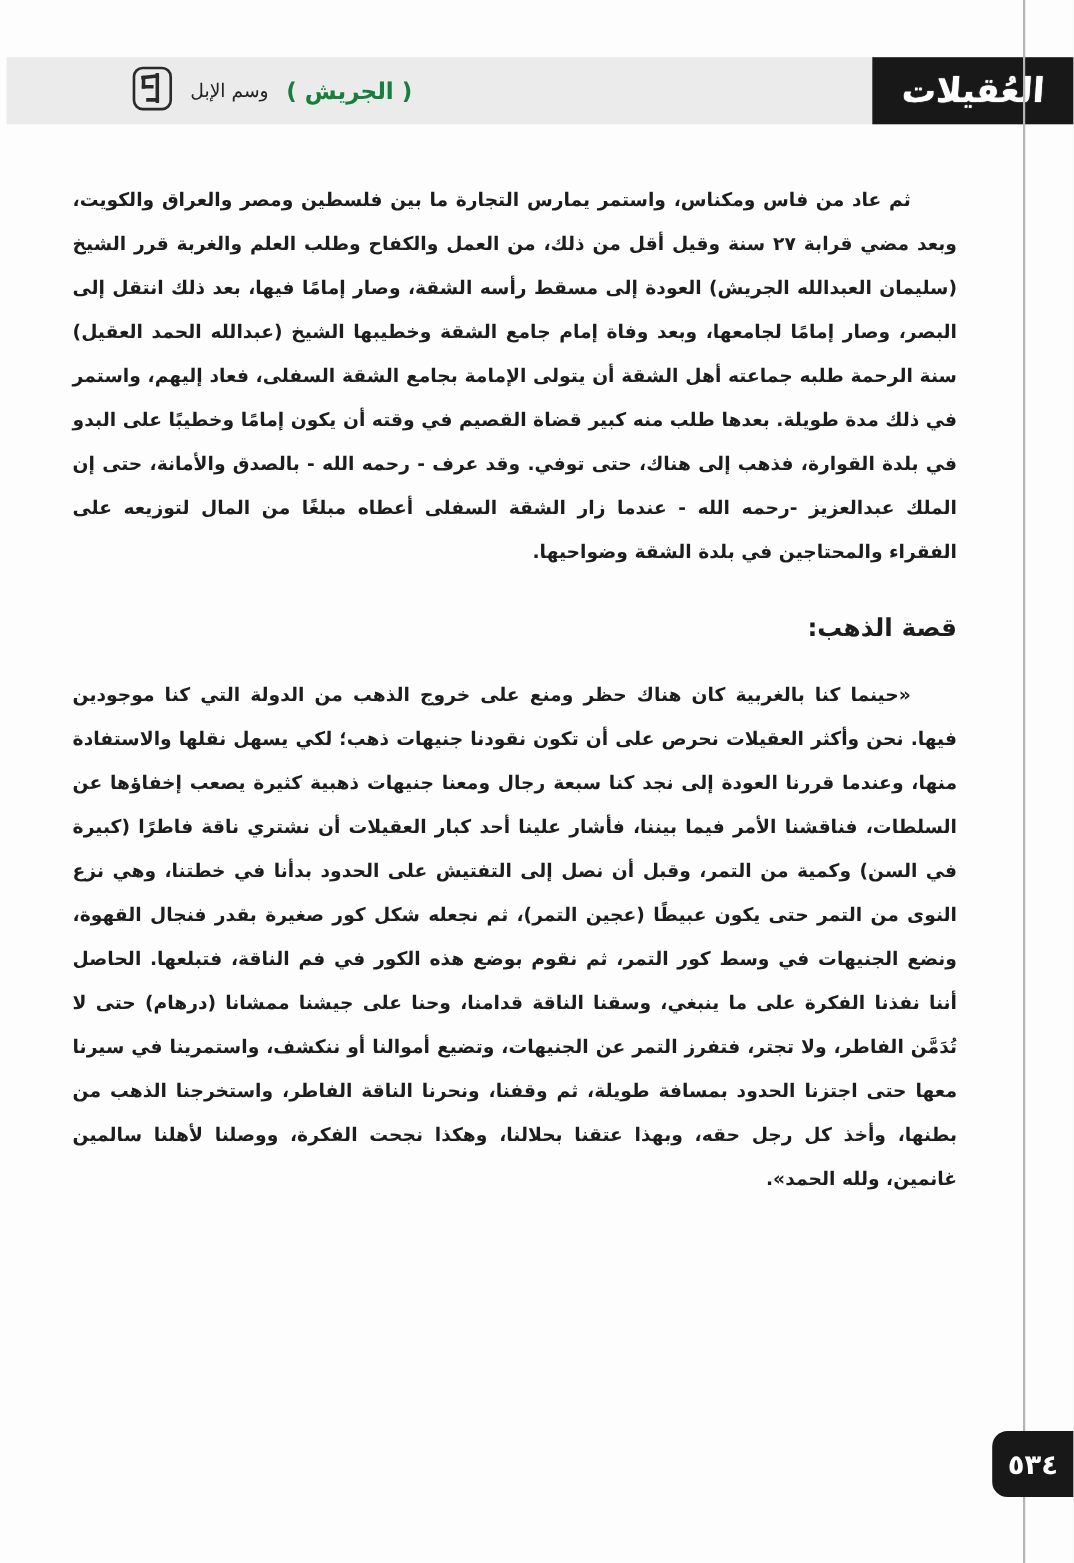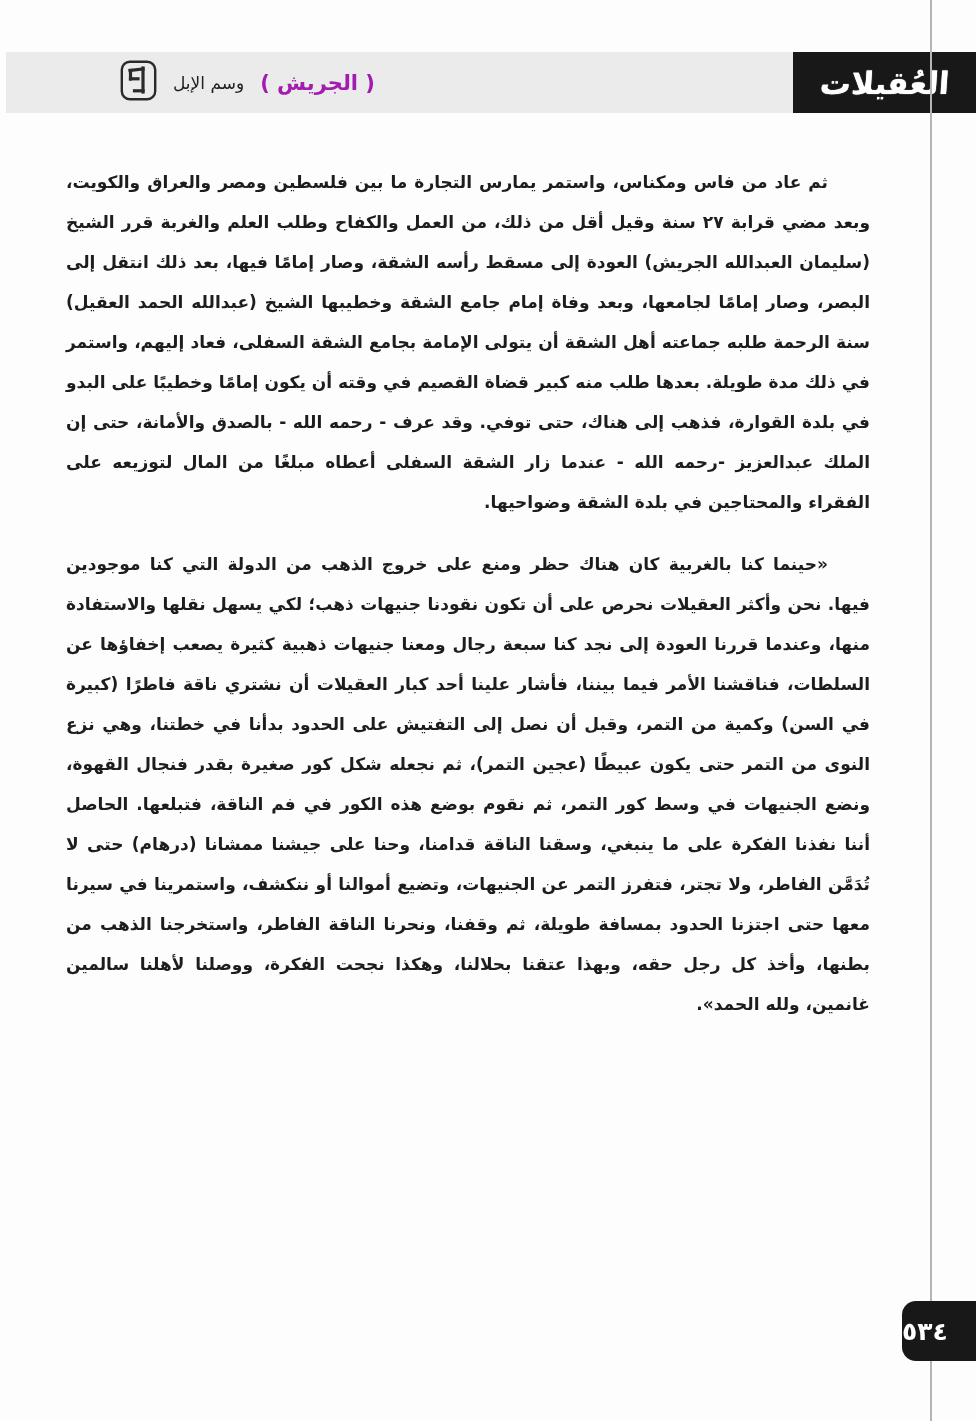--- a/index.html
+++ b/index.html
@@ -31,21 +31,21 @@
     display:flex;align-items:center;
     padding-left:114px;box-sizing:border-box;
     gap:16px;
     z-index:1;
   }
   .brand-icon{flex:0 0 auto;display:block;}
   .band-label{
     font-size:17px;color:#222;white-space:nowrap;direction:rtl;
   }
   .band-chapter{
-    font-size:21px;font-weight:bold;color:#a21caf;white-space:nowrap;direction:rtl;
+    font-size:21px;font-weight:bold;color:#15803d;white-space:nowrap;direction:rtl;
   }
   
   .title-box{
     position:absolute;left:793px;right:0;top:52px;height:61px;
     background:var(--box);
     display:flex;align-items:center;justify-content:center;
     z-index:2;
   }
   .title-box .title{
     color:#fff;font-weight:bold;font-size:31px;direction:rtl;
@@ -73,21 +73,21 @@
     font-weight:bold;
     line-height:30px;
     text-indent:0;
   }
   p.narrator{margin-bottom:28px;}
   
   .page-tab{
     position:absolute;left:902px;right:0;top:1301px;height:60px;
     background:var(--box);
     border-radius:14px 0 0 14px;
-    display:flex;align-items:center;
+    display:flex;align-items:center;justify-content:center;
     z-index:4;
   }
   .page-tab .num{
     color:#fff;font-weight:bold;font-size:25px;direction:rtl;
   }
 </style>
 </head>
 <body>
 
 <div class="page">
@@ -110,20 +110,21 @@
     <span class="band-label">وسم الإبل</span>
     <span class="band-chapter">( الجريش )</span>
   </div>
 
   <div class="title-box">
     <span class="title">العُقيلات</span>
   </div>
 
   <div class="main">
     <p class="bio">ثم عاد من فاس ومكناس، واستمر يمارس التجارة ما بين فلسطين ومصر والعراق والكويت، وبعد مضي قرابة ٢٧ سنة وقيل أقل من ذلك، من العمل والكفاح وطلب العلم والغربة قرر الشيخ (سليمان العبدالله الجريش) العودة إلى مسقط رأسه الشقة، وصار إمامًا فيها، بعد ذلك انتقل إلى البصر، وصار إمامًا لجامعها، وبعد وفاة إمام جامع الشقة وخطيبها الشيخ (عبدالله الحمد العقيل) سنة الرحمة طلبه جماعته أهل الشقة أن يتولى الإمامة بجامع الشقة السفلى، فعاد إليهم، واستمر في ذلك مدة طويلة. بعدها طلب منه كبير قضاة القصيم في وقته أن يكون إمامًا وخطيبًا على البدو في بلدة القوارة، فذهب إلى هناك، حتى توفي. وقد عرف - رحمه الله - بالصدق والأمانة، حتى إن الملك عبدالعزيز -رحمه الله - عندما زار الشقة السفلى أعطاه مبلغًا من المال لتوزيعه على الفقراء والمحتاجين في بلدة الشقة وضواحيها.</p>
+    <h2 class="story-head">قصة الذهب:</h2>
     <p class="story">«حينما كنا بالغربية كان هناك حظر ومنع على خروج الذهب من الدولة التي كنا موجودين فيها. نحن وأكثر العقيلات نحرص على أن تكون نقودنا جنيهات ذهب؛ لكي يسهل نقلها والاستفادة منها، وعندما قررنا العودة إلى نجد كنا سبعة رجال ومعنا جنيهات ذهبية كثيرة يصعب إخفاؤها عن السلطات، فناقشنا الأمر فيما بيننا، فأشار علينا أحد كبار العقيلات أن نشتري ناقة فاطرًا (كبيرة في السن) وكمية من التمر، وقبل أن نصل إلى التفتيش على الحدود بدأنا في خطتنا، وهي نزع النوى من التمر حتى يكون عبيطًا (عجين التمر)، ثم نجعله شكل كور صغيرة بقدر فنجال القهوة، ونضع الجنيهات في وسط كور التمر، ثم نقوم بوضع هذه الكور في فم الناقة، فتبلعها. الحاصل أننا نفذنا الفكرة على ما ينبغي، وسقنا الناقة قدامنا، وحنا على جيشنا ممشانا (درهام) حتى لا تُدَمَّن الفاطر، ولا تجتر، فتفرز التمر عن الجنيهات، وتضيع أموالنا أو ننكشف، واستمرينا في سيرنا معها حتى اجتزنا الحدود بمسافة طويلة، ثم وقفنا، ونحرنا الناقة الفاطر، واستخرجنا الذهب من بطنها، وأخذ كل رجل حقه، وبهذا عتقنا بحلالنا، وهكذا نجحت الفكرة، ووصلنا لأهلنا سالمين غانمين، ولله الحمد».</p>
   </div>
 
   <div class="page-tab">
     <span class="num">٥٣٤</span>
   </div>
 
 </div>
 
 </body></html>

